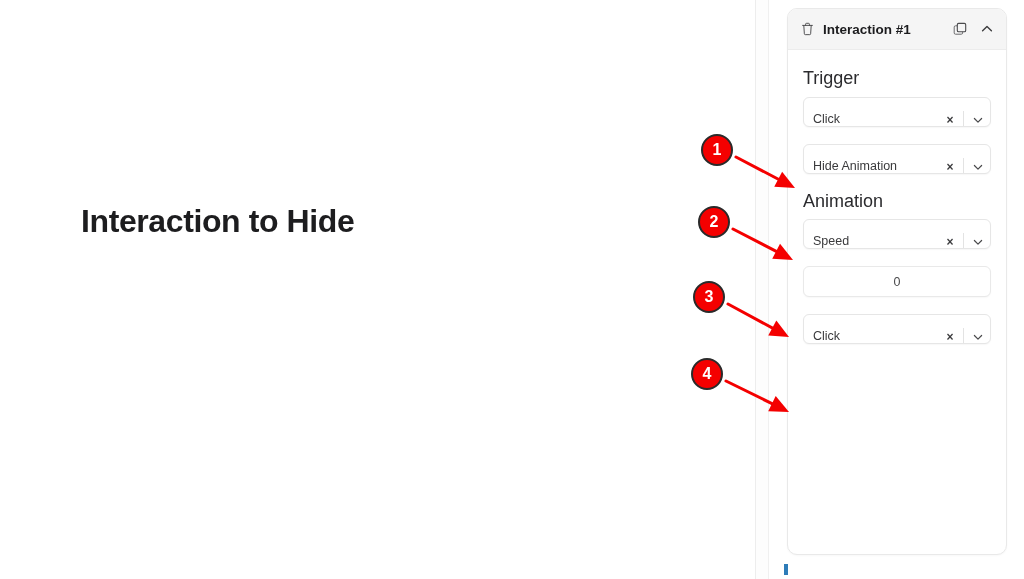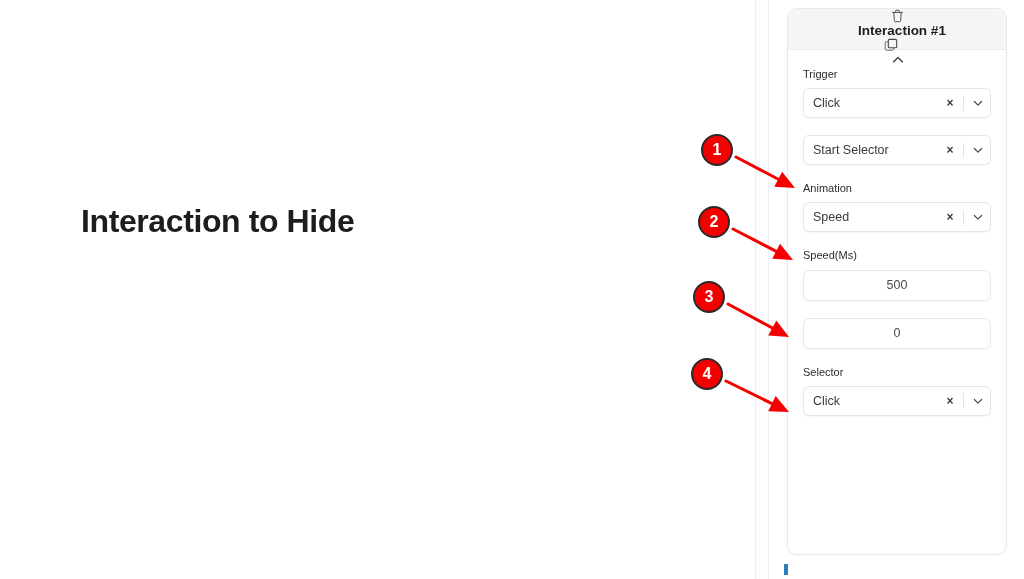--- a/index.html
+++ b/index.html
@@ -73,21 +73,20 @@
     overflow: hidden;
   }
   #card-header {
     height: 41px;
     background: #f5f5f5;
     border-bottom: 1px solid #ececec;
     display: flex;
     align-items: center;
     padding: 0 12px 0 13px;
     box-sizing: border-box;
-    flex-direction: column;
   }
   #card-title {
     font-size: 13.5px;
     font-weight: bold;
     color: #1c1c1e;
     margin-left: 9px;
     flex: 1;
     white-space: nowrap;
   }
   .hdr-icon {
@@ -100,35 +99,35 @@
 
   #card-body {
     padding: 18px 15px 0 15px;
     box-sizing: border-box;
   }
 
   .field-group { margin-bottom: 17px; }
   .field-group:last-child { margin-bottom: 0; }
 
   .field-label {
-    font-size: 11px;
+    font-size: 18px;
     color: #2b2b2e;
     margin-bottom: 7px;
     line-height: 1.2;
   }
 
   
   .select-control {
     position: relative;
     height: 30px;
     background: #ffffff;
     border: 1px solid #e6e6e6;
     border-radius: 6px;
     display: flex;
-    align-items: center;
+    align-items: flex-end;
     box-sizing: border-box;
     box-shadow: 0 1px 1.5px rgba(0,0,0,0.035);
   }
   .select-value {
     flex: 1;
     font-size: 12.5px;
     color: #3a3a3c;
     padding-left: 9px;
     white-space: nowrap;
     overflow: hidden;
@@ -254,21 +253,21 @@
           <span class="chevron-btn">
             <svg width="12" height="12" viewBox="0 0 12 12">
                 <path d="M2.4 4.5 6 8.1l3.6-3.6" fill="none" stroke="#4a4a4c" stroke-width="1.2" stroke-linecap="round" stroke-linejoin="round"></path>
               </svg>
           </span>
         </div>
       </div>
 
       <div class="field-group">
         <div class="select-control">
-          <span class="select-value">Start Selector</span>
+          <span class="select-value">Hide Animation</span>
           <span class="clear-btn">×</span>
           <span class="select-divider"></span>
           <span class="chevron-btn">
             <svg width="12" height="12" viewBox="0 0 12 12">
                 <path d="M2.4 4.5 6 8.1l3.6-3.6" fill="none" stroke="#4a4a4c" stroke-width="1.2" stroke-linecap="round" stroke-linejoin="round"></path>
               </svg>
           </span>
         </div>
       </div>
 
@@ -279,31 +278,26 @@
           <span class="clear-btn">×</span>
           <span class="select-divider"></span>
           <span class="chevron-btn">
             <svg width="12" height="12" viewBox="0 0 12 12">
                 <path d="M2.4 4.5 6 8.1l3.6-3.6" fill="none" stroke="#4a4a4c" stroke-width="1.2" stroke-linecap="round" stroke-linejoin="round"></path>
               </svg>
           </span>
         </div>
       </div>
 
-      <div class="field-group">
-        <div class="field-label">Speed(Ms)</div>
-        <div class="text-input">500</div>
-      </div>
 
       <div class="field-group">
         <div class="text-input">0</div>
       </div>
 
       <div class="field-group">
-        <div class="field-label">Selector</div>
         <div class="select-control">
           <span class="select-value">Click</span>
           <span class="clear-btn">×</span>
           <span class="select-divider"></span>
           <span class="chevron-btn">
             <svg width="12" height="12" viewBox="0 0 12 12">
                 <path d="M2.4 4.5 6 8.1l3.6-3.6" fill="none" stroke="#4a4a4c" stroke-width="1.2" stroke-linecap="round" stroke-linejoin="round"></path>
               </svg>
           </span>
         </div>

